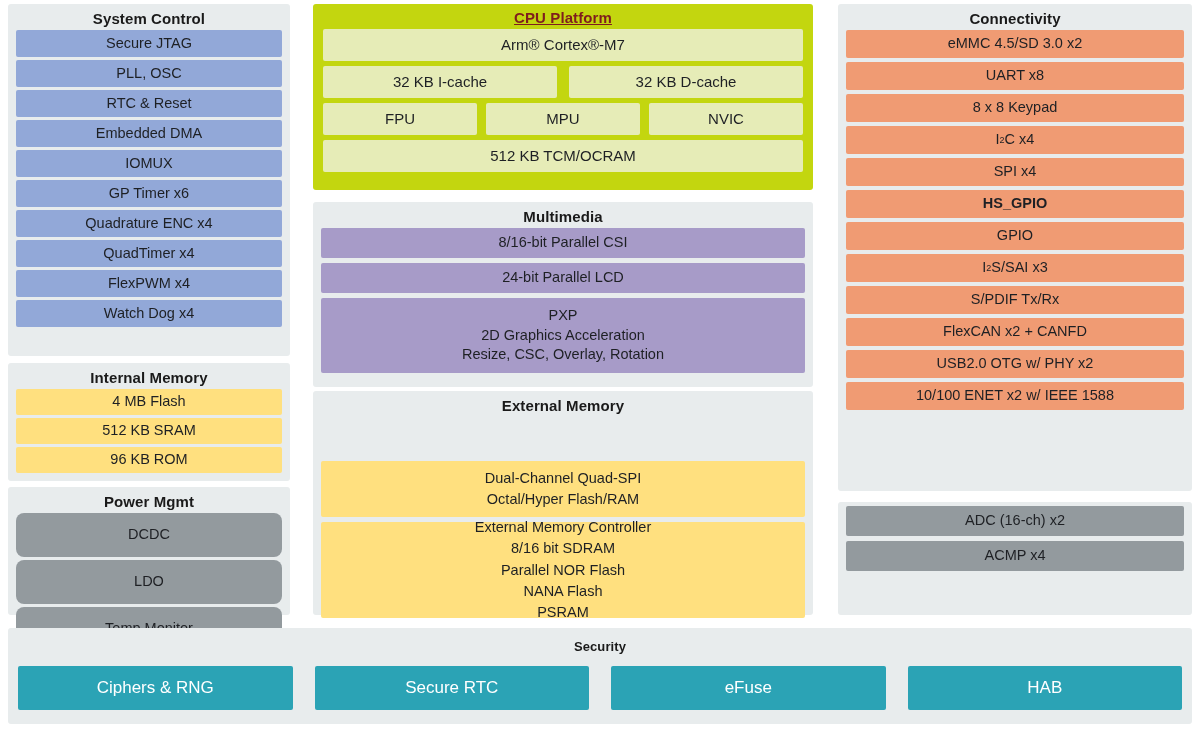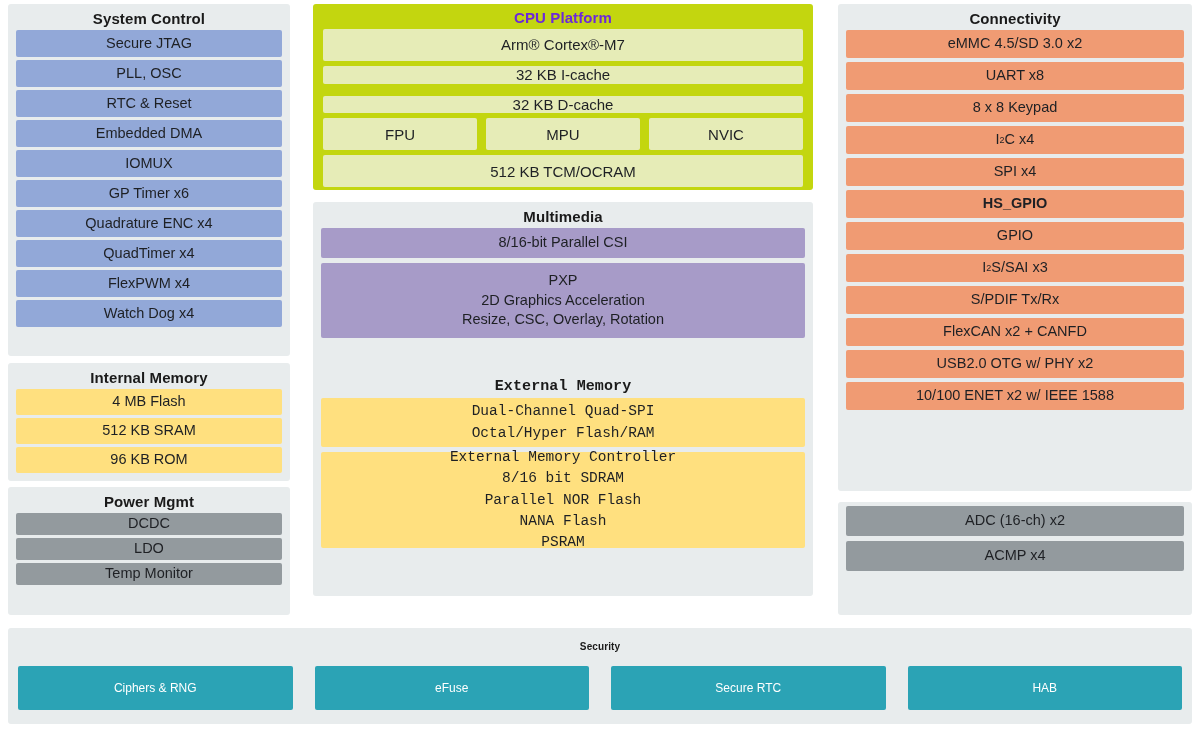--- a/index.html
+++ b/index.html
@@ -63,54 +63,54 @@
   .c-teal   { background: #2ba3b5; }
 
   
   #sys-control { left: 8px;  top: 4px;   width: 282px; height: 352px; }
   #sys-control .blk { height: 27px; }
 
   #internal-memory { left: 8px; top: 363px; width: 282px; height: 118px; }
   #internal-memory .blk { height: 26px; }
 
   #power-mgmt { left: 8px; top: 487px; width: 282px; height: 128px; }
-  #power-mgmt .blk { height: 22px; }
+  #power-mgmt .blk { height: 44px; border-radius: 8px; }
 
   
   #cpu-platform {
     left: 313px; top: 4px; width: 500px; height: 186px;
     padding: 3px 10px 8px 10px;
   }
-  #cpu-platform .panel-title { color: #6d28d9; }
+  #cpu-platform .panel-title { color: #7f1d1d; text-decoration: underline; }
   #cpu-platform .blk { height: 32px; font-size: 15px; }
-  .row2 { display: flex; gap: 12px; margin-bottom: 5px; flex-direction: column; }
+  .row2 { display: flex; gap: 12px; margin-bottom: 5px; }
   .row2 > .blk { flex: 1; margin-bottom: 0; }
   .row3 { display: flex; gap: 9px; margin-bottom: 5px; }
   .row3 > .blk { flex: 1; margin-bottom: 0; }
 
   #multimedia { left: 313px; top: 202px; width: 500px; height: 185px; }
   #multimedia .blk { height: 30px; }
   #multimedia .blk.pxp { height: 75px; line-height: 1.35; font-size: 14.5px; }
 
-  #external-memory { left: 313px; top: 372px; width: 500px; height: 224px; font-family: Liberation Mono, monospace; }
-  #external-memory .blk.em1 { height: 49px; line-height: 1.45; }
+  #external-memory { left: 313px; top: 391px; width: 500px; height: 224px; }
+  #external-memory .blk.em1 { height: 56px; line-height: 1.45; margin-top: 44px; }
   #external-memory .blk.em2 { height: 96px; line-height: 1.45; margin-top: 5px; }
 
   
   #connectivity { left: 838px; top: 4px; width: 354px; height: 487px; }
   #connectivity .blk { height: 28px; margin-bottom: 4px; }
 
   #adc-dac { left: 838px; top: 502px; width: 354px; height: 113px; }
   #adc-dac .blk { height: 30px; margin-bottom: 5px; }
 
   
   #security { left: 8px; top: 628px; width: 1184px; height: 96px; padding: 6px 10px 10px 10px; }
-  #security .panel-title { font-size: 10px; line-height: 26px; }
+  #security .panel-title { font-size: 13px; line-height: 26px; }
   .sec-row { display: flex; gap: 22px; margin-top: 6px; }
-  .sec-row > .blk { flex: 1; height: 44px; color: #ffffff; font-size: 12px; border-radius: 2px; }
+  .sec-row > .blk { flex: 1; height: 44px; color: #ffffff; font-size: 17px; border-radius: 2px; }
 
   sup { font-size: 0.62em; vertical-align: super; line-height: 0; }
 </style>
 </head>
 <body>
 
 <div id="diagram">
 
   <div class="panel" id="sys-control">
     <div class="panel-title">System Control</div>
@@ -151,20 +151,21 @@
       <div class="blk c-green-inner">FPU</div>
       <div class="blk c-green-inner">MPU</div>
       <div class="blk c-green-inner">NVIC</div>
     </div>
     <div class="blk c-green-inner">512 KB TCM/OCRAM</div>
   </div>
 
   <div class="panel" id="multimedia">
     <div class="panel-title">Multimedia</div>
     <div class="blk c-purple" style="margin-bottom:5px;">8/16-bit Parallel CSI</div>
+    <div class="blk c-purple" style="margin-bottom:5px;">24-bit Parallel LCD</div>
     <div class="blk c-purple multi pxp">
       <span>PXP</span>
       <span>2D Graphics Acceleration</span>
       <span>Resize, CSC, Overlay, Rotation</span>
     </div>
   </div>
 
   <div class="panel" id="external-memory">
     <div class="panel-title">External Memory</div>
     <div class="blk c-yellow multi em1">
@@ -206,19 +207,19 @@
 
   <div class="panel" id="adc-dac">
     <div class="blk c-gray">ADC (16-ch) x2</div>
     <div class="blk c-gray">ACMP x4</div>
   </div>
 
   <div class="panel" id="security">
     <div class="panel-title">Security</div>
     <div class="sec-row">
       <div class="blk c-teal">Ciphers &amp; RNG</div>
+      <div class="blk c-teal">Secure RTC</div>
       <div class="blk c-teal">eFuse</div>
-      <div class="blk c-teal">Secure RTC</div>
       <div class="blk c-teal">HAB</div>
     </div>
   </div>
 
 </div>
 
 </body></html>

